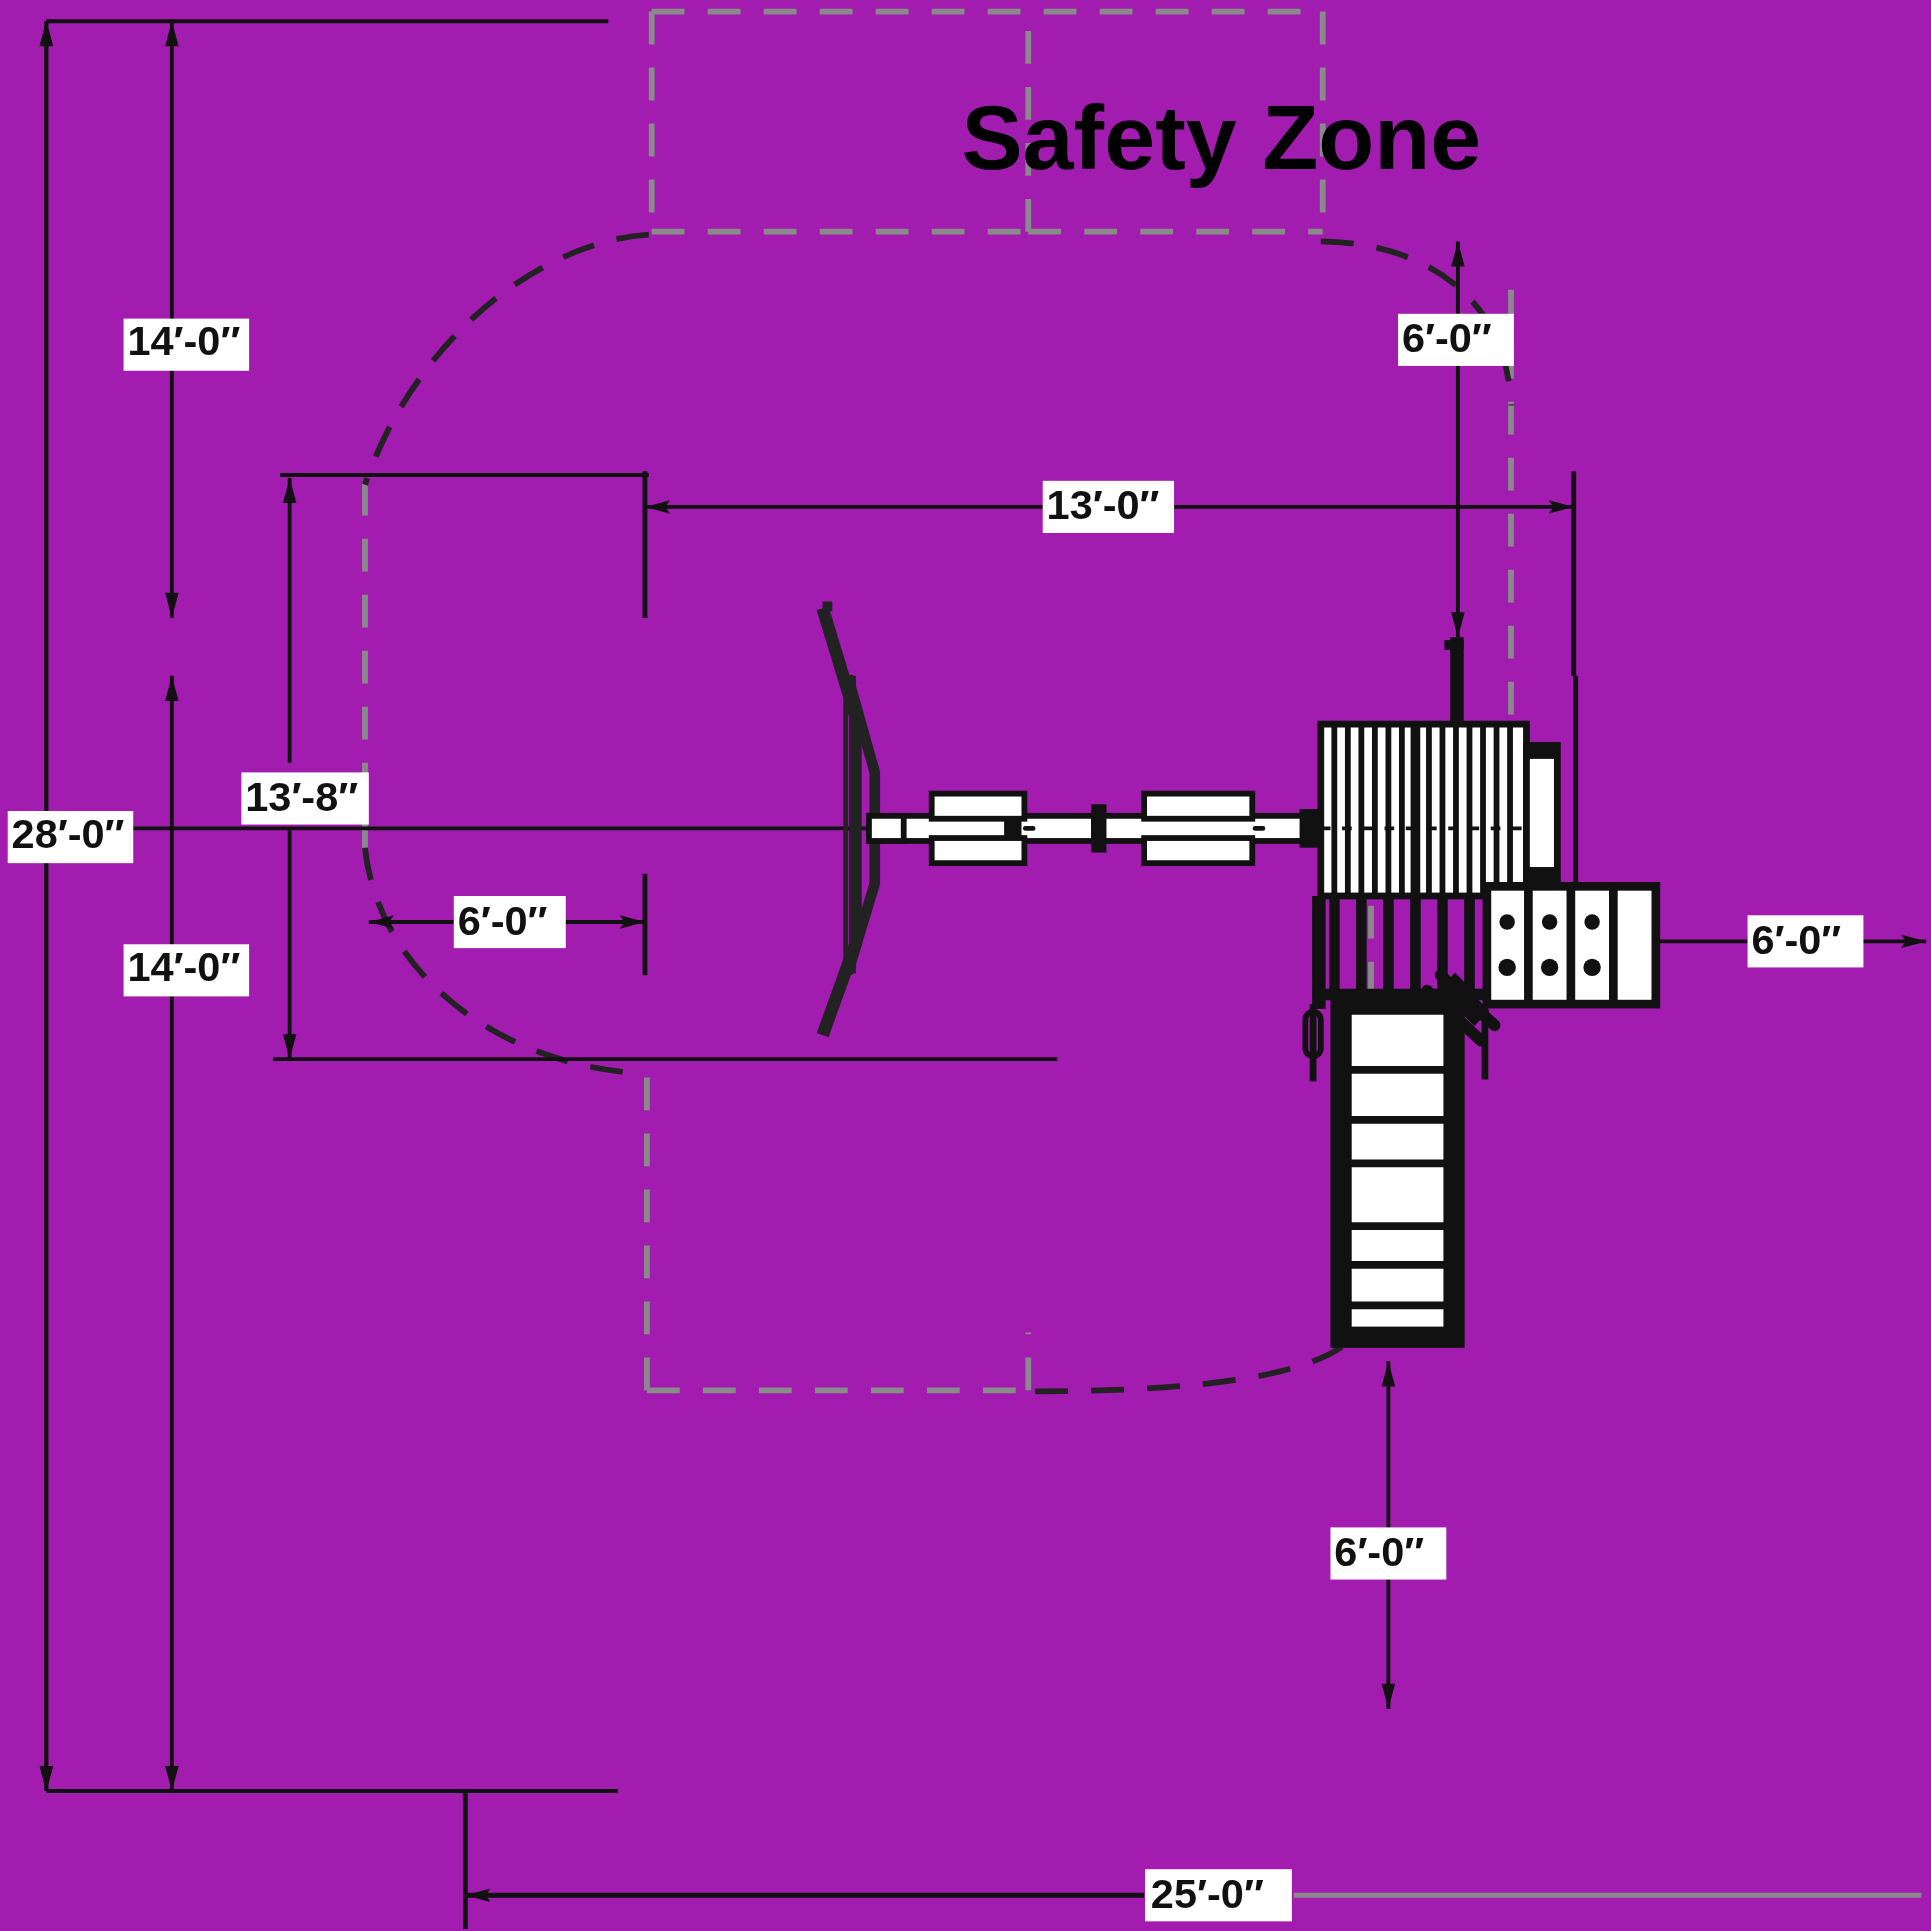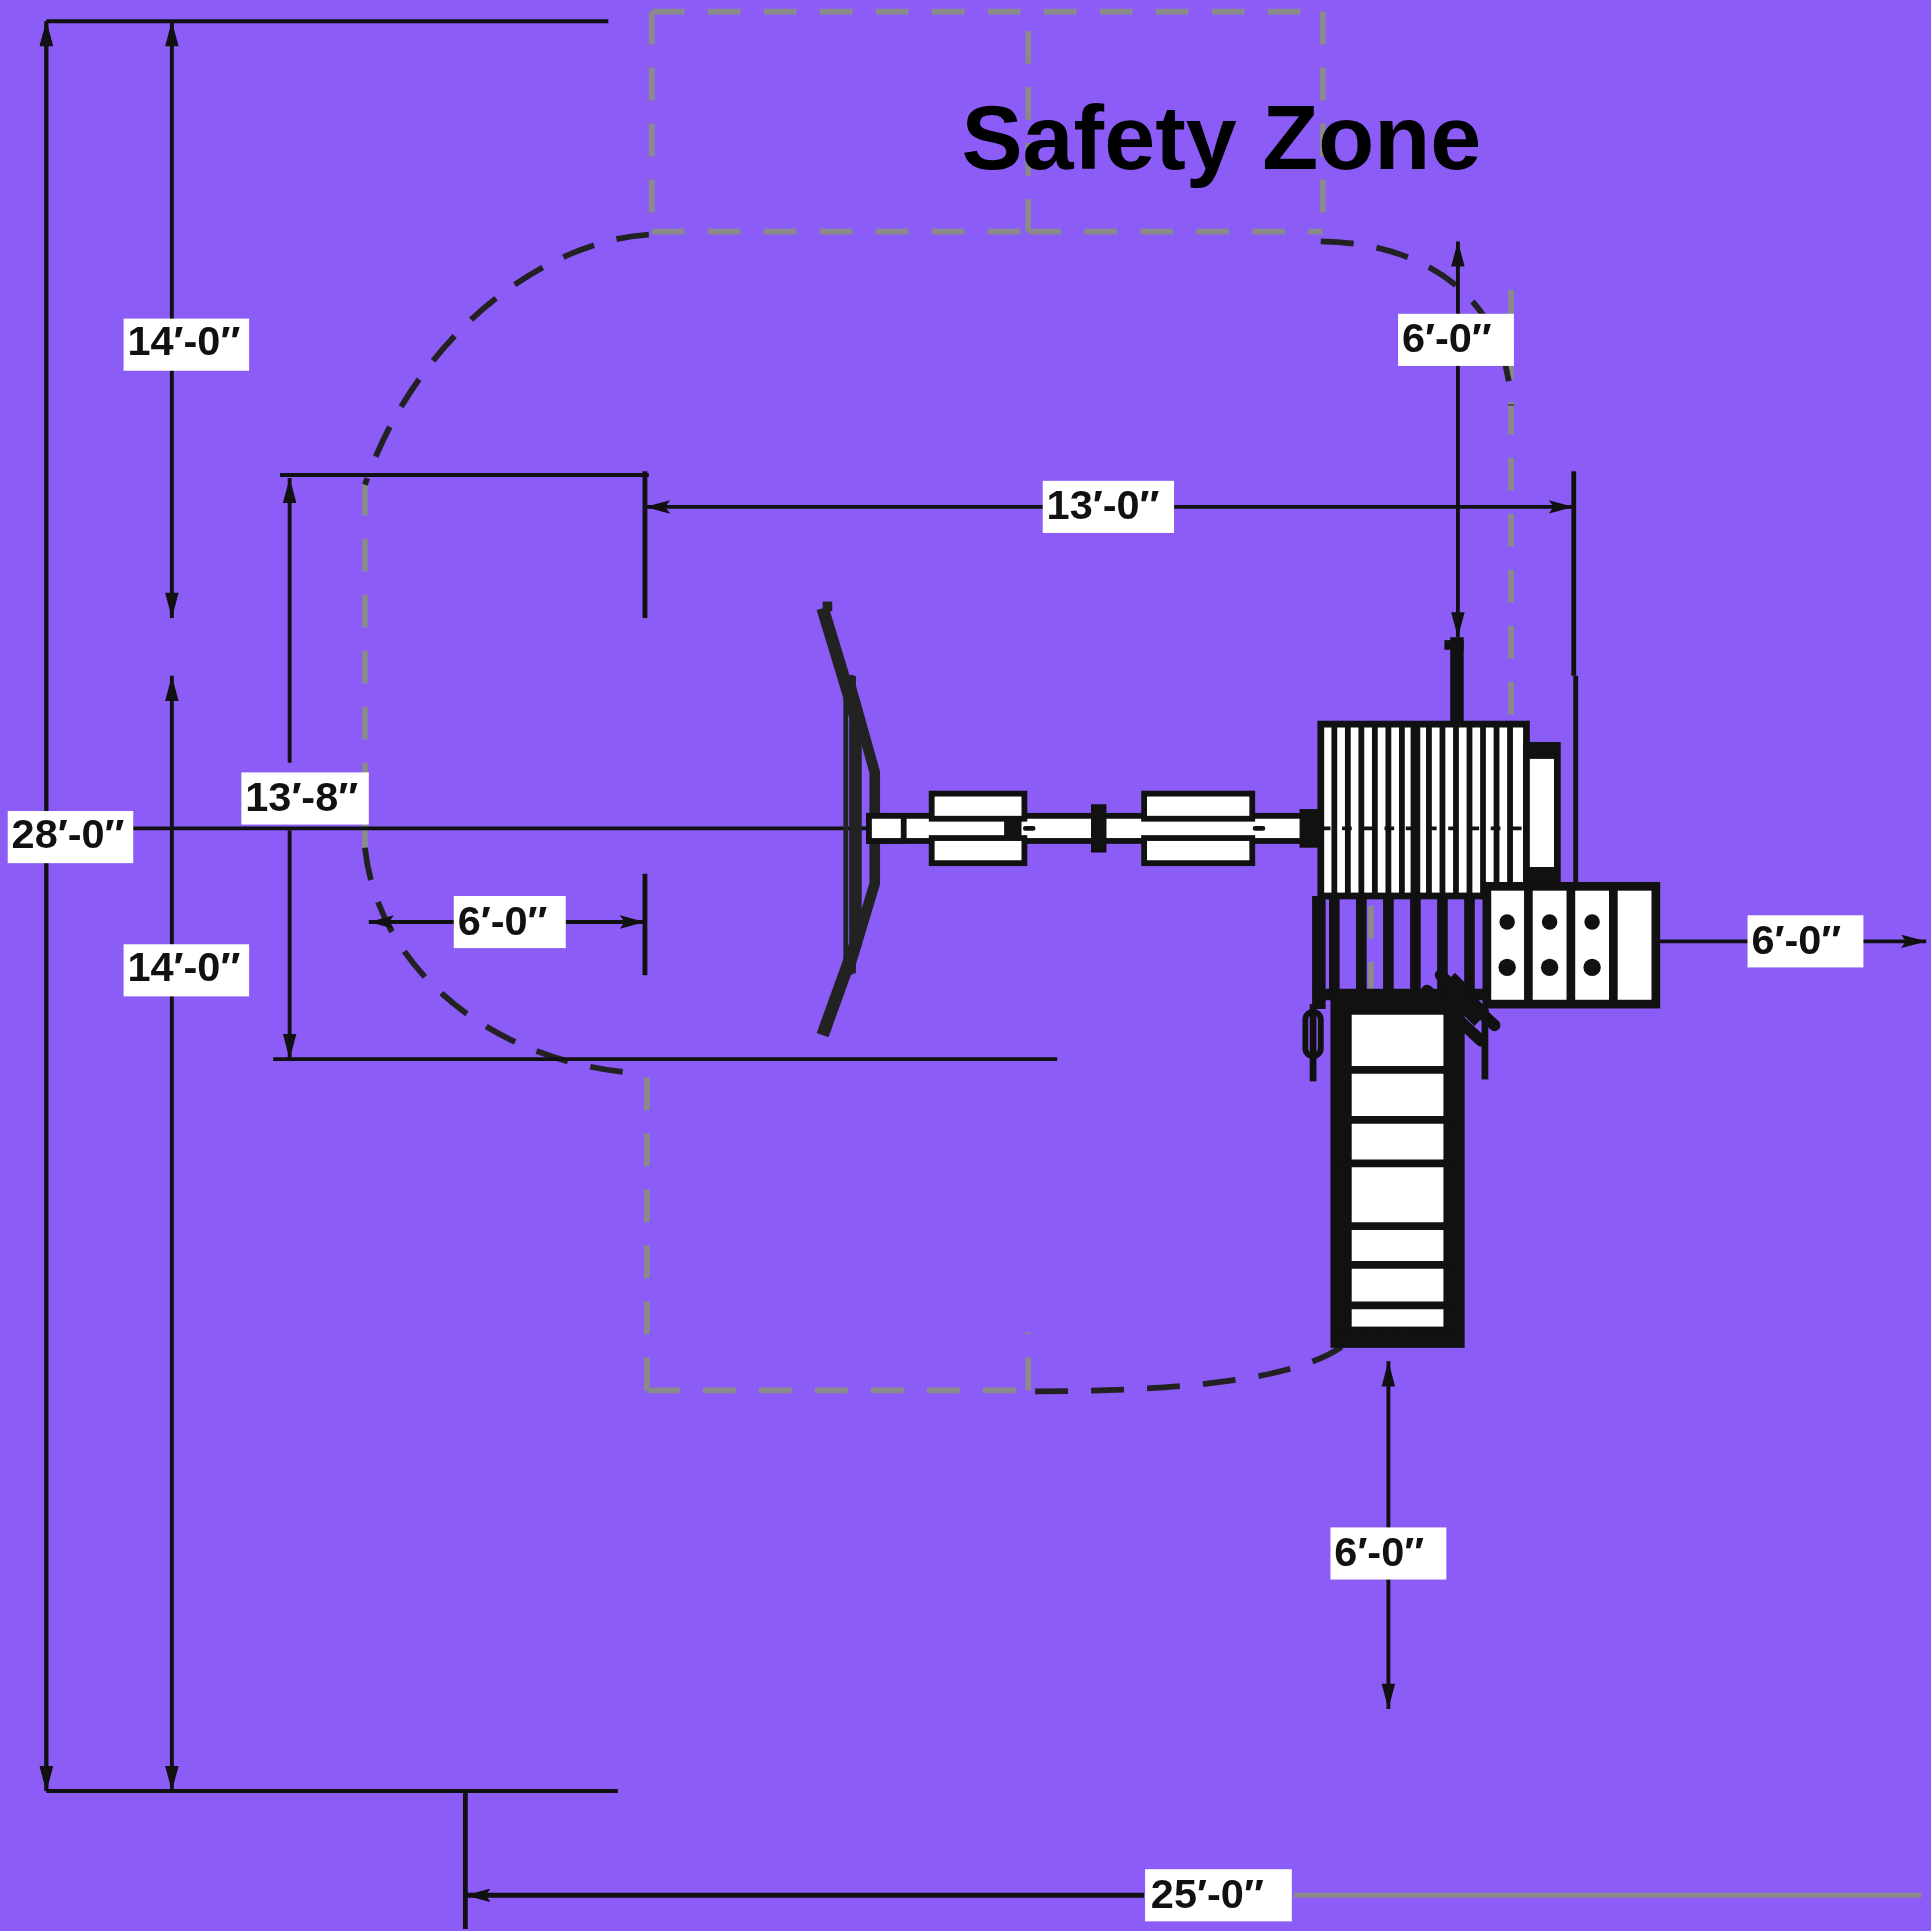--- a/index.html
+++ b/index.html
@@ -1,17 +1,17 @@
 <!DOCTYPE html>
 <html><head>
 <meta charset="utf-8">
 <style>
   html,body{margin:0;padding:0;background:#ffffff;}
   body{font-family:"Liberation Sans", sans-serif;}
-  #stage{position:relative;width:1931px;height:1931px;background:#8b5cf6;overflow:hidden;}
+  #stage{position:relative;width:1931px;height:1931px;background:#a21caf;overflow:hidden;}
   #stage svg{position:absolute;left:0;top:0;}
   .dimtext{
     font-family:"Liberation Sans", sans-serif;
     font-size:43px;
     font-weight:700;
     fill:#111111;
     letter-spacing:0px;
   }
   .titletext{
     font-family:"Liberation Sans", sans-serif;

